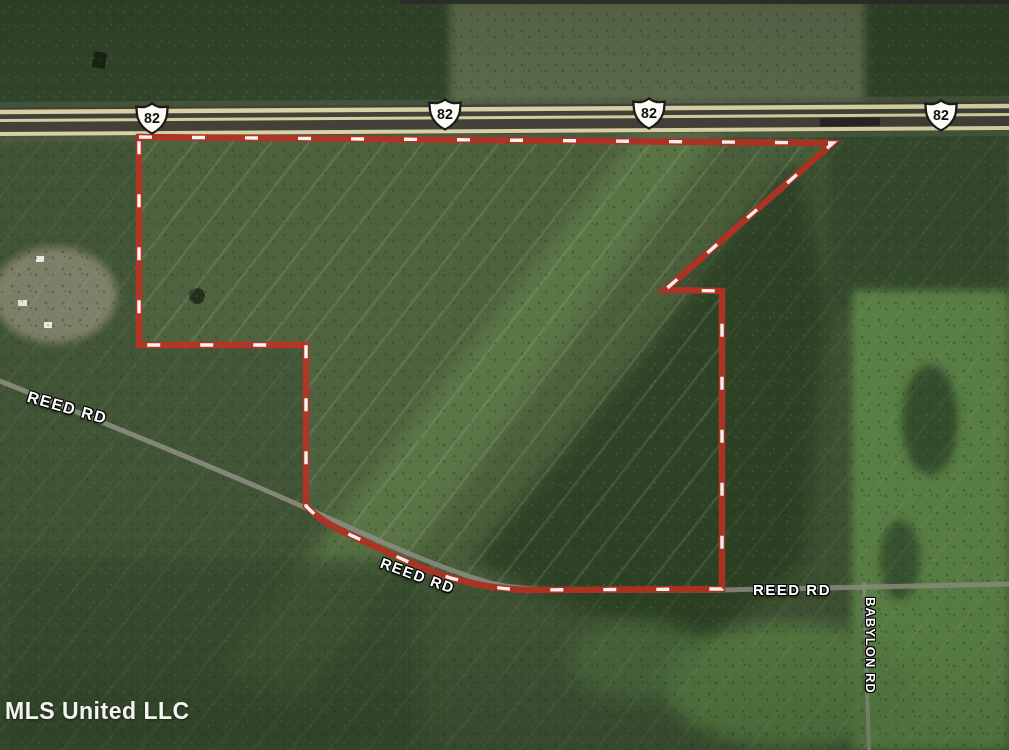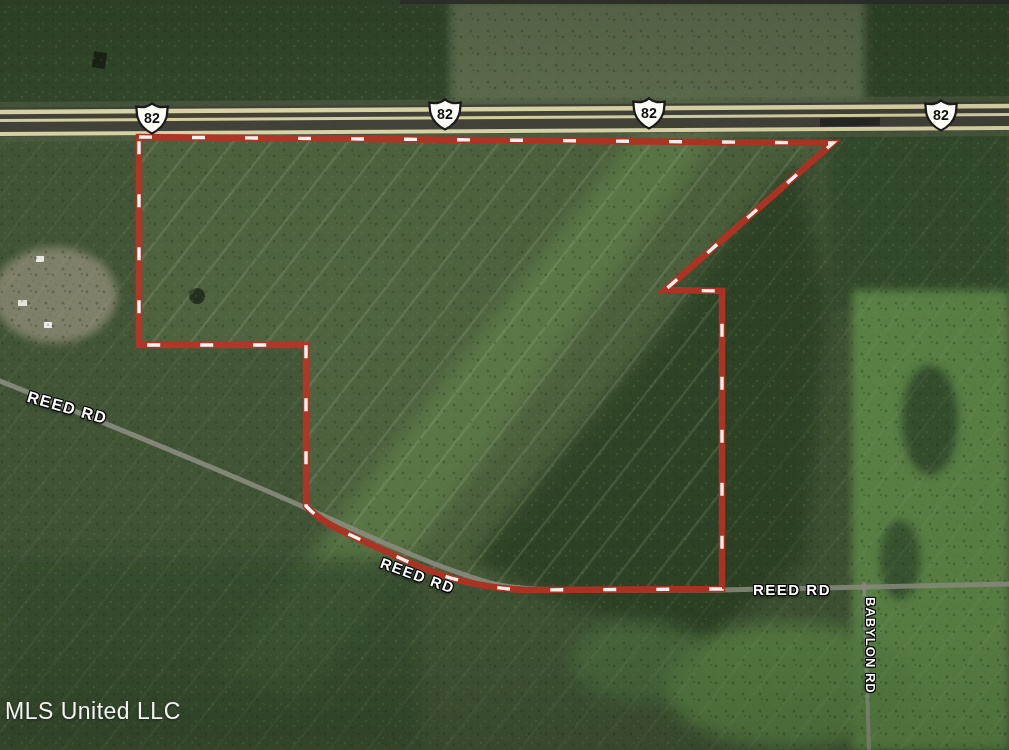--- a/index.html
+++ b/index.html
@@ -33,21 +33,21 @@
   }
   .reed-west { left:30px;  top:388px; font-size:16px; transform:rotate(16deg); transform-origin:0 0; }
   .reed-mid  { left:384px; top:554px; transform:rotate(20deg); transform-origin:0 0; }
   .reed-east { left:753px; top:581px; }
   .babylon   { left:878px; top:597px; font-size:13px; letter-spacing:1px;
                transform:rotate(90deg); transform-origin:0 0; }
 
   
   .attribution {
     position:absolute; left:5px; top:698px; z-index:8;
-    color:#f4f4f2; font-size:23px; font-weight:400; letter-spacing:.5px;
+    color:#f4f4f2; font-size:23px; font-weight:700; letter-spacing:.5px;
     text-shadow:0 1px 3px rgba(0,0,0,.55);
   }
 
   
   .vignette {
     position:absolute; inset:0; z-index:5; pointer-events:none;
     background:
       radial-gradient(1200px 700px at 30% 40%, rgba(255,255,255,0.03), rgba(0,0,0,0.10)),
       linear-gradient(180deg, rgba(0,0,0,0.07), rgba(0,0,0,0) 15%, rgba(0,0,0,0) 85%, rgba(0,0,0,0.08));
   }

